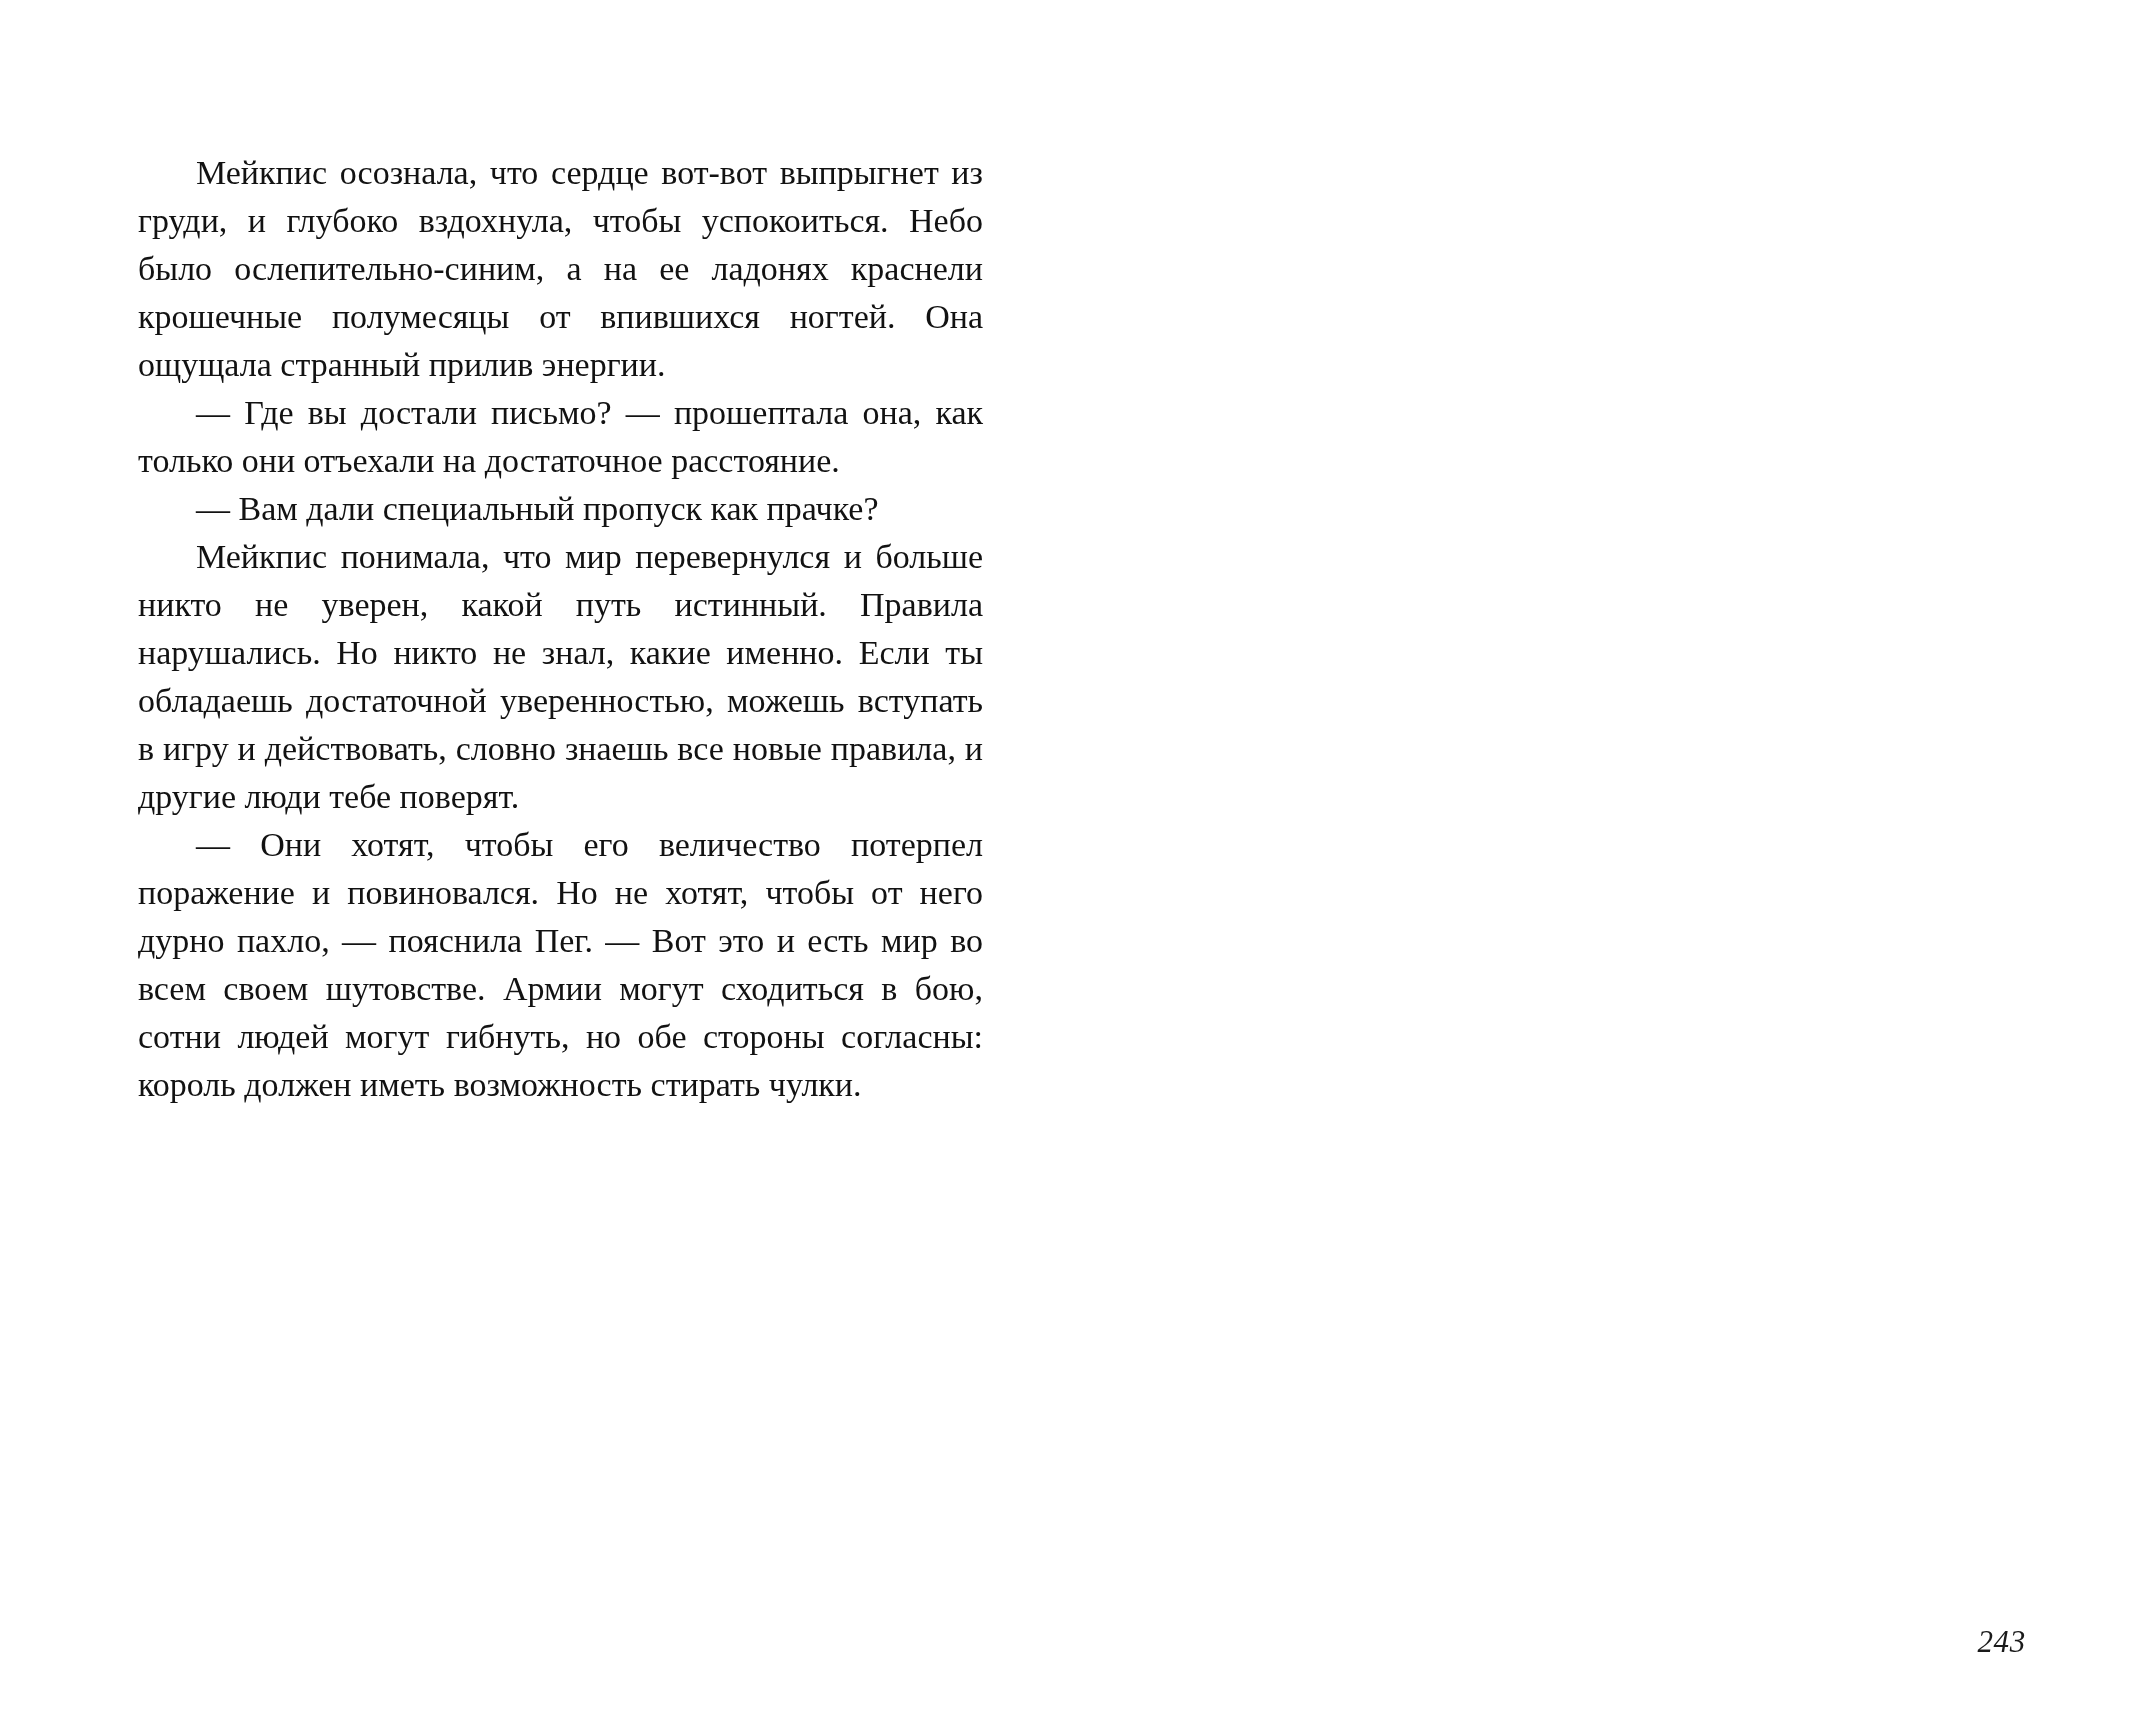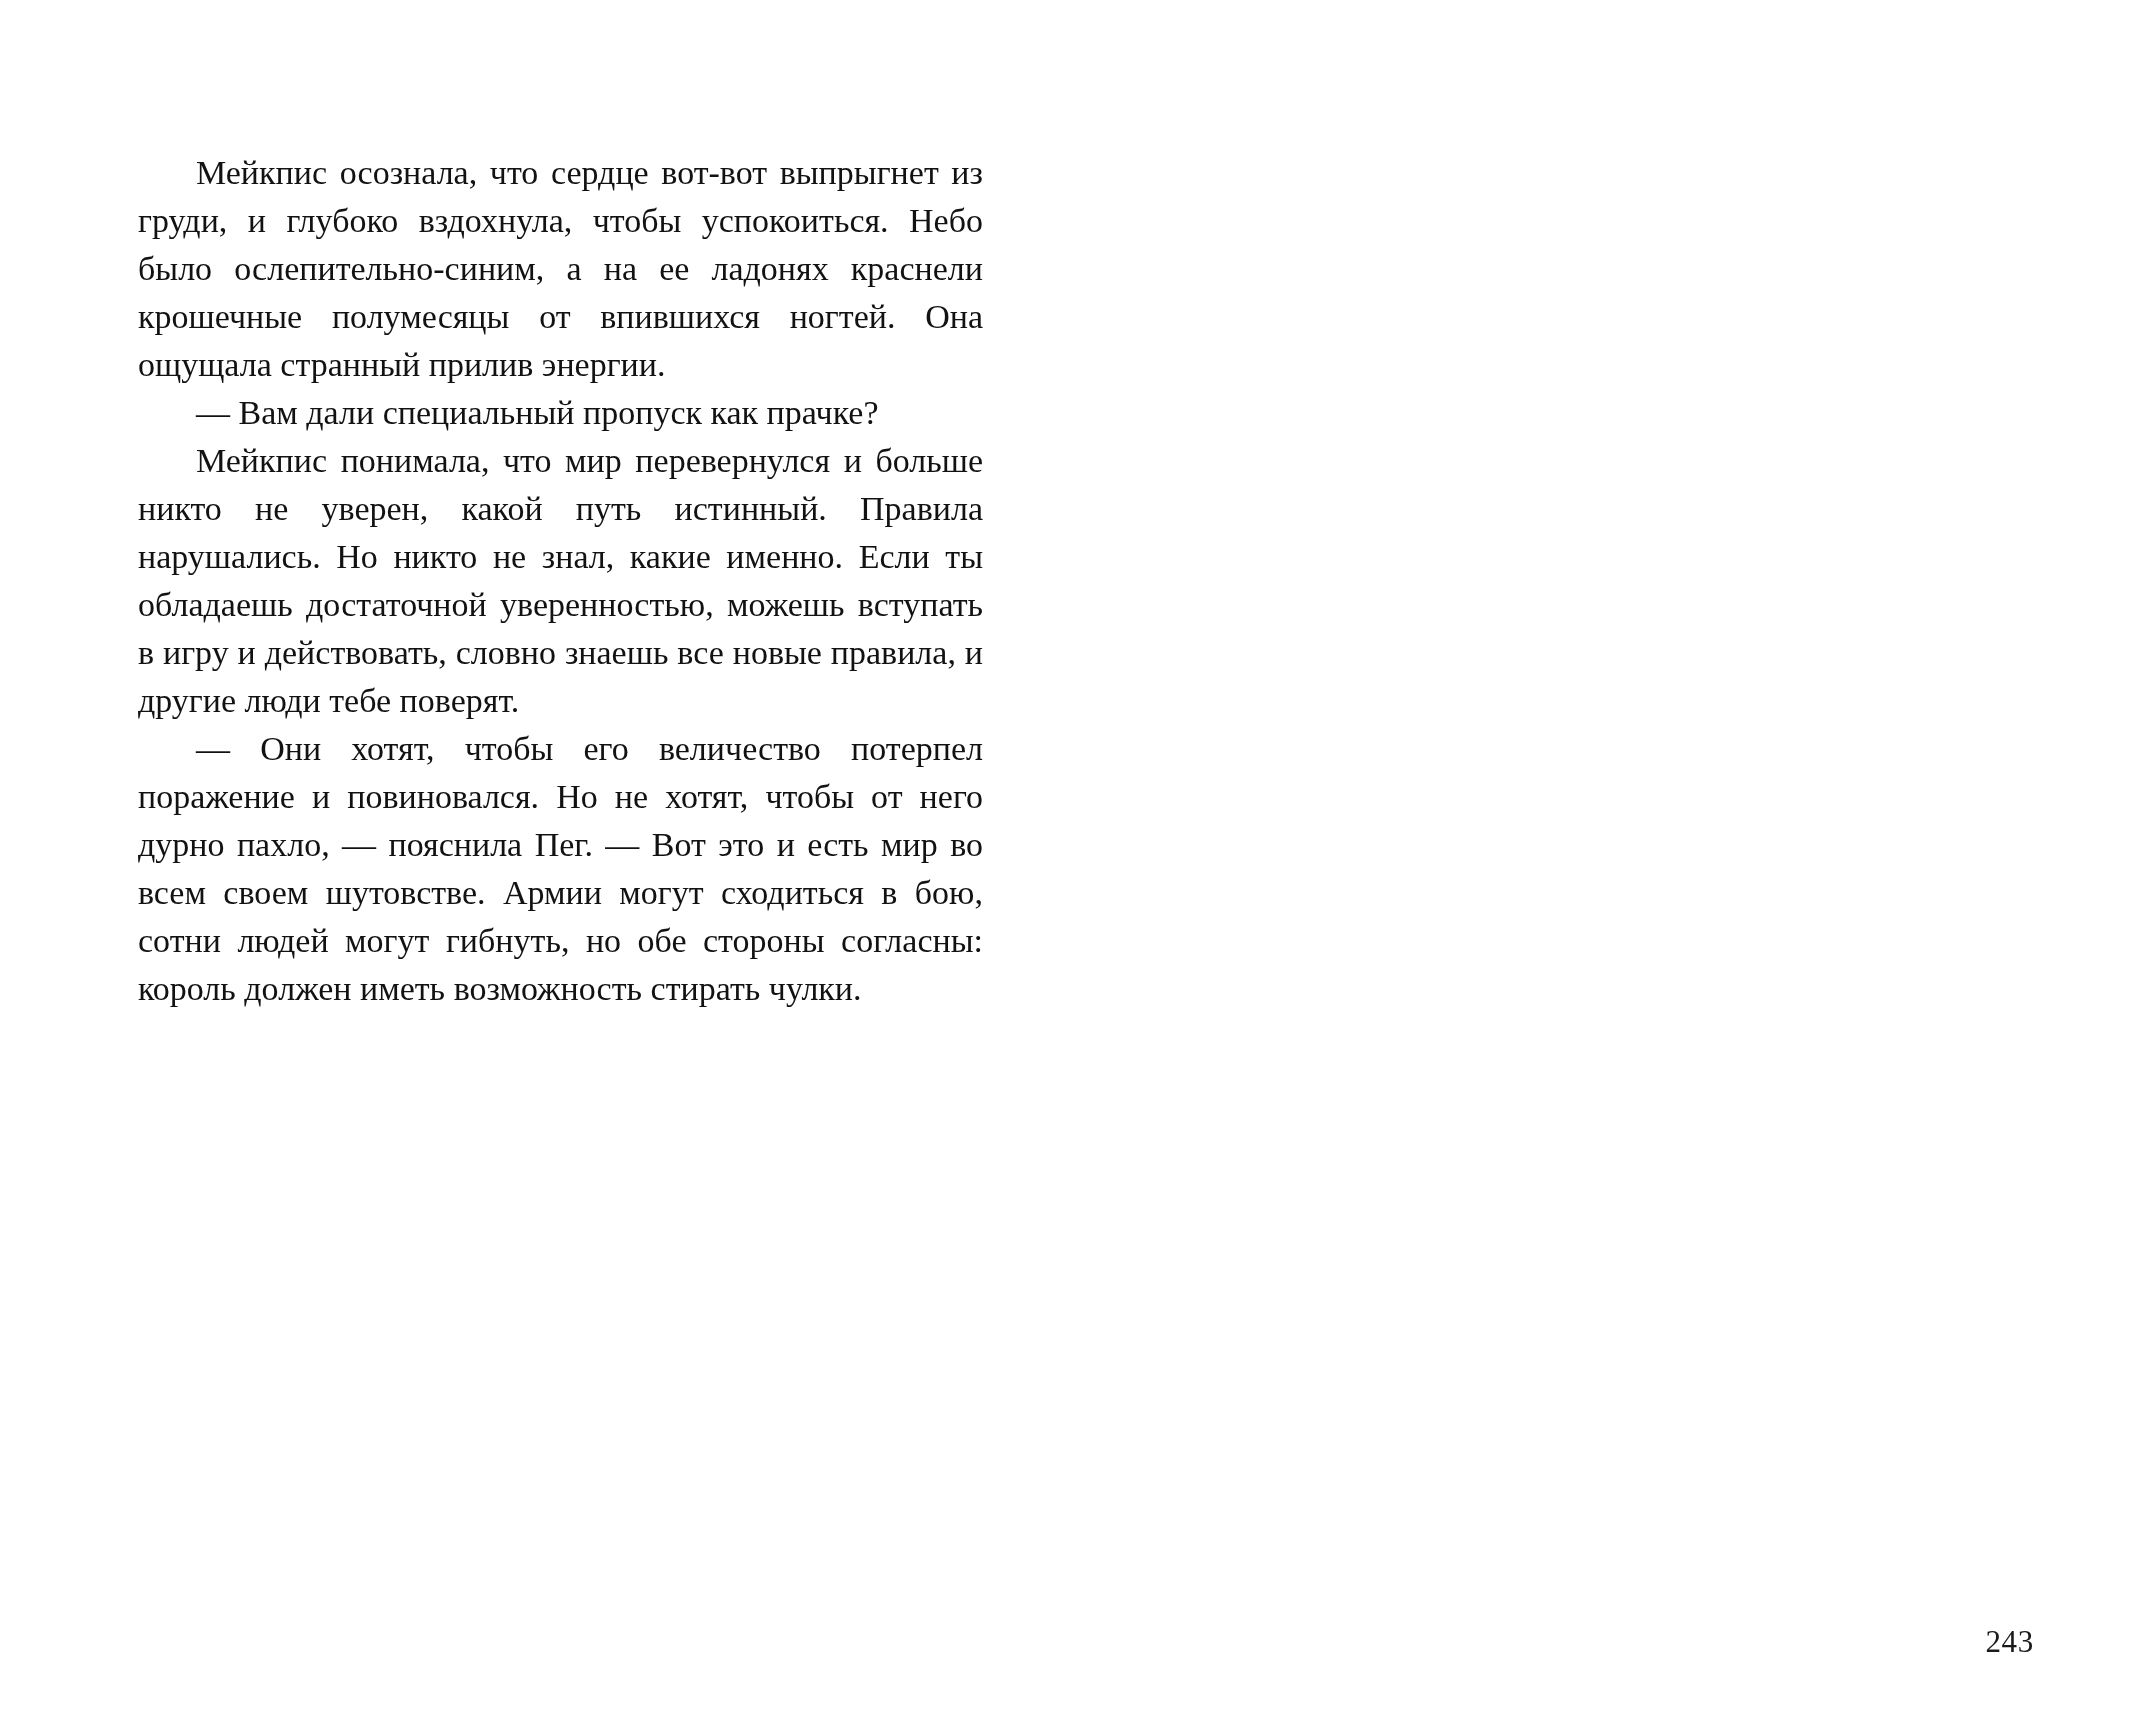--- a/index.html
+++ b/index.html
@@ -49,35 +49,37 @@
     left: 138px;
     top: 149px;
     width: 845px;
   }
   p {
     margin: 0;
     text-indent: 58px;
   }
   .folio {
     position: absolute;
-    right: 117px;
+    right: 125px;
     bottom: 60px;
     font-size: 31px;
+    font-style: italic;
     color: #1a1a1a;
     letter-spacing: 0.7px;
   }
 </style>
 </head>
 <body>
 
 <div class="spread">
 
   <div class="page page-left">
     <div class="textblock textblock-left">
       <p>Мейкпис осознала, что сердце вот-вот выпрыгнет из груди, и глубоко вздохнула, чтобы успокоиться. Небо было ослепительно-синим, а на ее ладонях краснели крошечные полумесяцы от впившихся ногтей. Она ощущала странный прилив энергии.</p>
+      <p>— Где вы достали письмо? — прошептала она, как только они отъехали на достаточное расстояние.</p>
       <p>— Вам дали специальный пропуск как прачке?</p>
       <p>Мейкпис понимала, что мир перевернулся и больше никто не уверен, какой путь истинный. Правила нарушались. Но никто не знал, какие именно. Если ты обладаешь достаточной уверенностью, можешь вступать в игру и действовать, словно знаешь все новые правила, и другие люди тебе поверят.</p>
       <p>— Они хотят, чтобы его величество потерпел поражение и повиновался. Но не хотят, чтобы от него дурно пахло, — пояснила Пег. — Вот это и есть мир во всем своем шутовстве. Армии могут сходиться в бою, сотни людей могут гибнуть, но обе стороны согласны: король должен иметь возможность стирать чулки.</p>
     </div>
   </div>
 
   <div class="page page-right">
 
     <div class="folio">243</div>
   </div>

